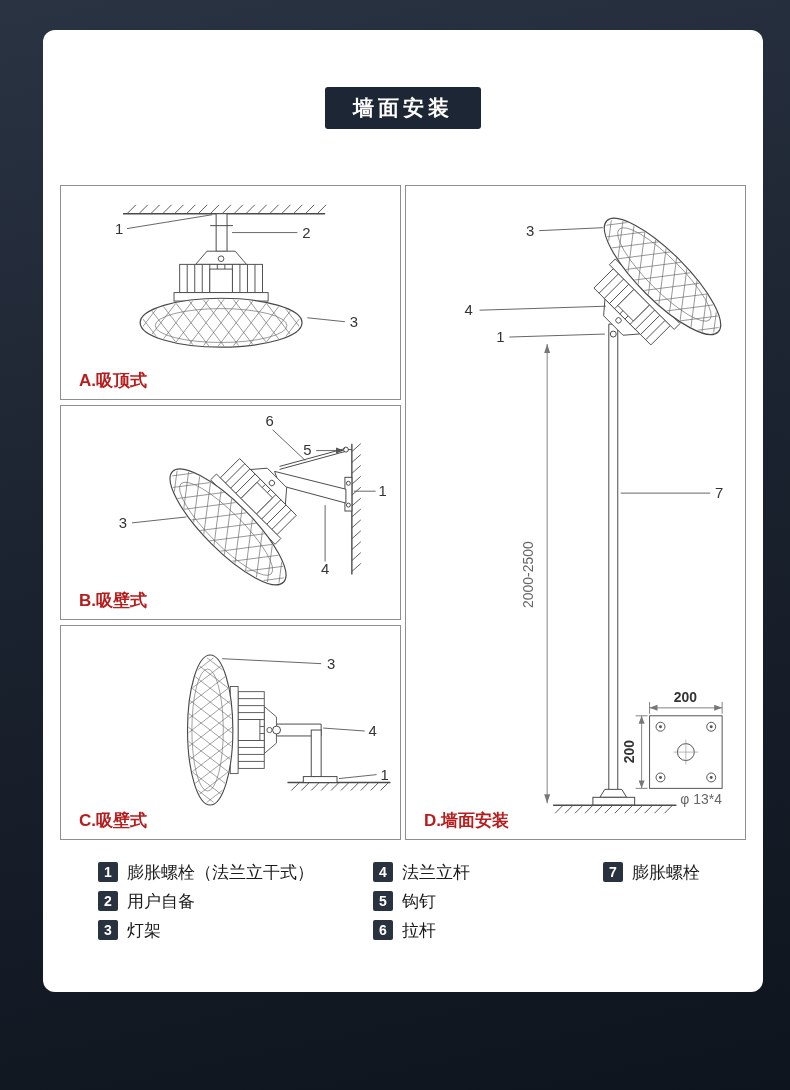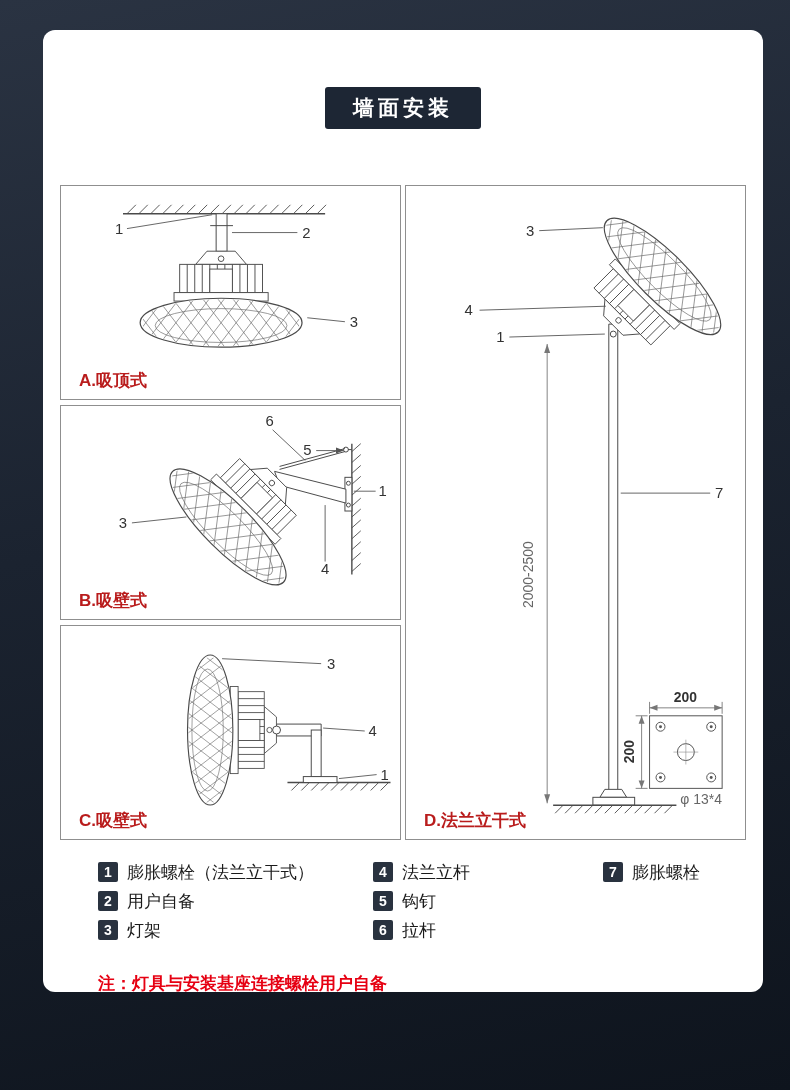--- a/index.html
+++ b/index.html
@@ -191,21 +191,21 @@
           <line x1="134" y1="44" x2="198" y2="41"></line>
           <line x1="74" y1="124" x2="201" y2="120"></line>
           <line x1="104" y1="151" x2="200" y2="148"></line>
           <line x1="306" y1="308" x2="216" y2="308"></line>
         </g>
         <text class="callout" x="125" y="49" text-anchor="middle">3</text>
         <text class="callout" x="63" y="129" text-anchor="middle">4</text>
         <text class="callout" x="95" y="156" text-anchor="middle">1</text>
         <text class="callout" x="315" y="313" text-anchor="middle">7</text>
       </svg>
-      <div class="panel-label">D.法兰立干式</div>
+      <div class="panel-label">D.墙面安装</div>
     </div>
 
     <div>
       <div class="legend-col" style="left:55px;top:832px">
         <div class="legend-item">
           <span class="legend-num">1</span>
           <span class="legend-label">膨胀螺栓（法兰立干式）</span>
         </div>
         <div class="legend-item">
           <span class="legend-num">2</span>
@@ -231,16 +231,15 @@
         </div>
       </div>
       <div class="legend-col" style="left:560px;top:832px">
         <div class="legend-item">
           <span class="legend-num">7</span>
           <span class="legend-label">膨胀螺栓</span>
         </div>
       </div>
     </div>
 
-    <div class="note">注：灯具与安装基座连接螺栓用户自备</div>
 
   </div>
 </div>
 
 </body></html>

